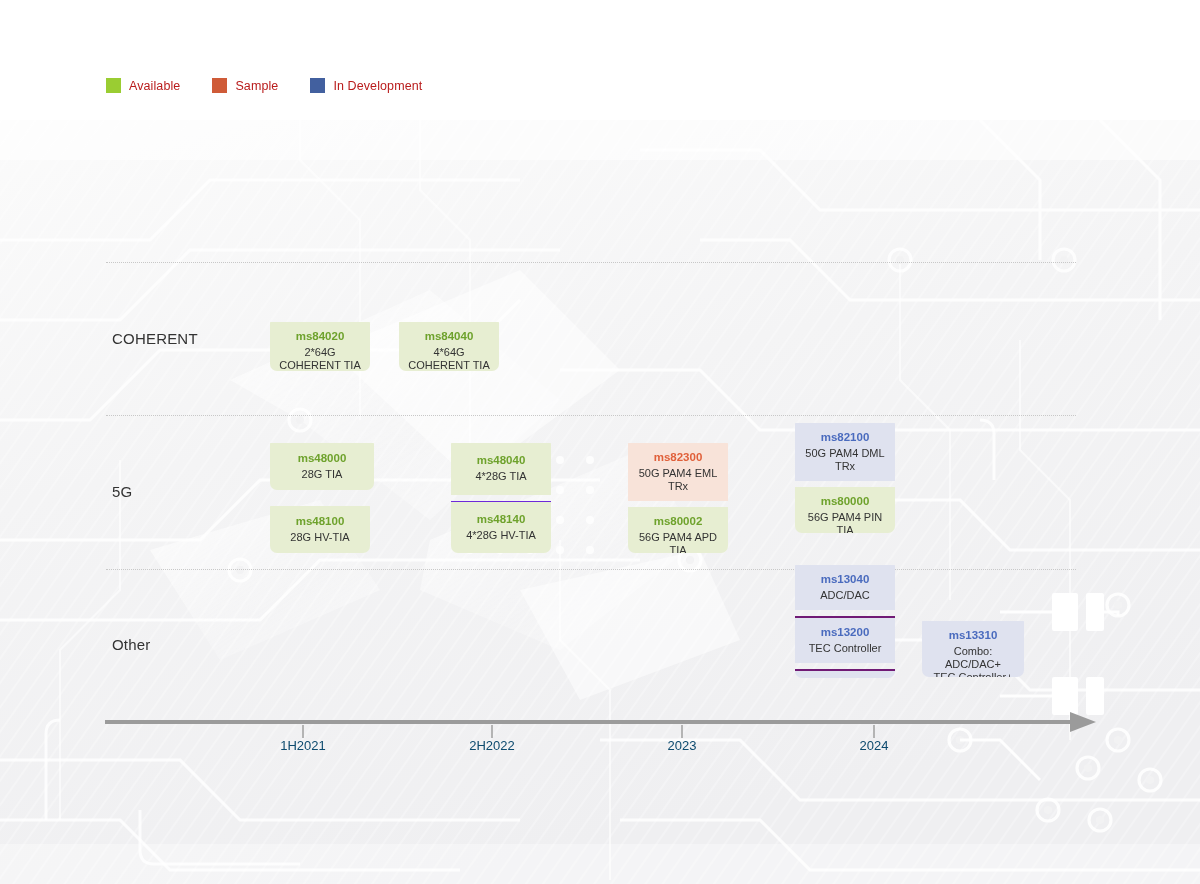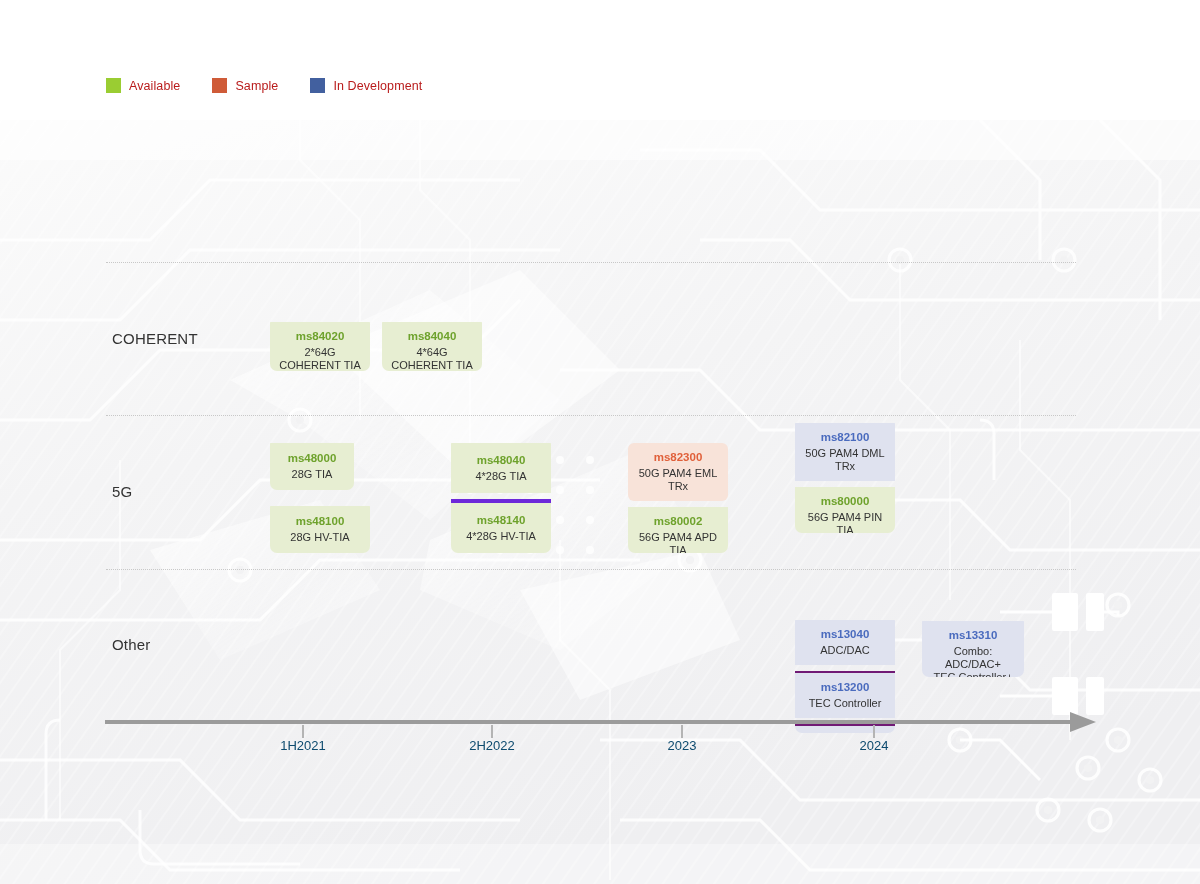--- a/index.html
+++ b/index.html
@@ -90,23 +90,23 @@
     display: flex;
     flex-direction: column;
     align-items: center;
     justify-content: center;
     text-align: center;
     padding: 7px 5px 8px 5px;
     flex: 1 1 auto;
     margin-top: 6px;
   }
   .seg-green  { background: #e7eed2; }
-  .seg-pink   { background: #f8e3d9; border-radius: 6px; }
+  .seg-pink   { background: #f8e3d9; }
   .seg-blue   { background: #dfe2ef; }
-  .seg-divider-green { border-top: 4px solid #6d28d9; }
+  .seg-divider-green { border-top: 1px solid #6d28d9; }
   .seg-divider-blue  { border-top: 2px solid #701a75; }
 
   .seg-title {
     font-size: 11.5px;
     font-weight: bold;
     line-height: 15px;
     margin-bottom: 2px;
     white-space: nowrap;
   }
   .t-green { color: #6ea22c; }
@@ -316,28 +316,28 @@
   <div class="row-label" style="left:112px; top:483px">5G</div>
   <div class="row-label" style="left:112px; top:636px">Other</div>
 
   <div class="card" style="left:270px; top:316px; width:100px; height:55px">
     <div class="card-seg seg-green">
       <div class="seg-title t-green">ms84020</div>
       <div class="seg-desc">2*64G<br>COHERENT TIA</div>
     </div>
   </div>
 
-  <div class="card" style="left:382px; top:316px; width:100px; height:55px">
+  <div class="card" style="left:399px; top:316px; width:100px; height:55px">
     <div class="card-seg seg-green">
       <div class="seg-title t-green">ms84040</div>
       <div class="seg-desc">4*64G<br>COHERENT TIA</div>
     </div>
   </div>
 
-  <div class="card" style="left:270px; top:437px; width:84px; height:53px">
+  <div class="card" style="left:270px; top:437px; width:104px; height:53px">
     <div class="card-seg seg-green">
       <div class="seg-title t-green">ms48000</div>
       <div class="seg-desc">28G TIA</div>
     </div>
   </div>
 
   <div class="card" style="left:270px; top:500px; width:100px; height:53px">
     <div class="card-seg seg-green">
       <div class="seg-title t-green">ms48100</div>
       <div class="seg-desc">28G HV-TIA</div>
@@ -370,21 +370,21 @@
     <div class="card-seg seg-blue">
       <div class="seg-title t-blue">ms82100</div>
       <div class="seg-desc">50G PAM4 DML TRx</div>
     </div>
     <div class="card-seg seg-green">
       <div class="seg-title t-green">ms80000</div>
       <div class="seg-desc">56G PAM4 PIN TIA</div>
     </div>
   </div>
 
-  <div class="card" style="left:795px; top:614px; width:100px; height:119px">
+  <div class="card" style="left:795px; top:559px; width:100px; height:119px">
     <div class="card-seg seg-blue">
       <div class="seg-title t-blue">ms13040</div>
       <div class="seg-desc">ADC/DAC</div>
     </div>
     <div class="card-seg seg-blue seg-divider-blue">
       <div class="seg-title t-blue">ms13200</div>
       <div class="seg-desc">TEC Controller</div>
     </div>
     <div class="card-seg seg-blue seg-divider-blue">
       <div class="seg-title t-blue">ms13400</div>

